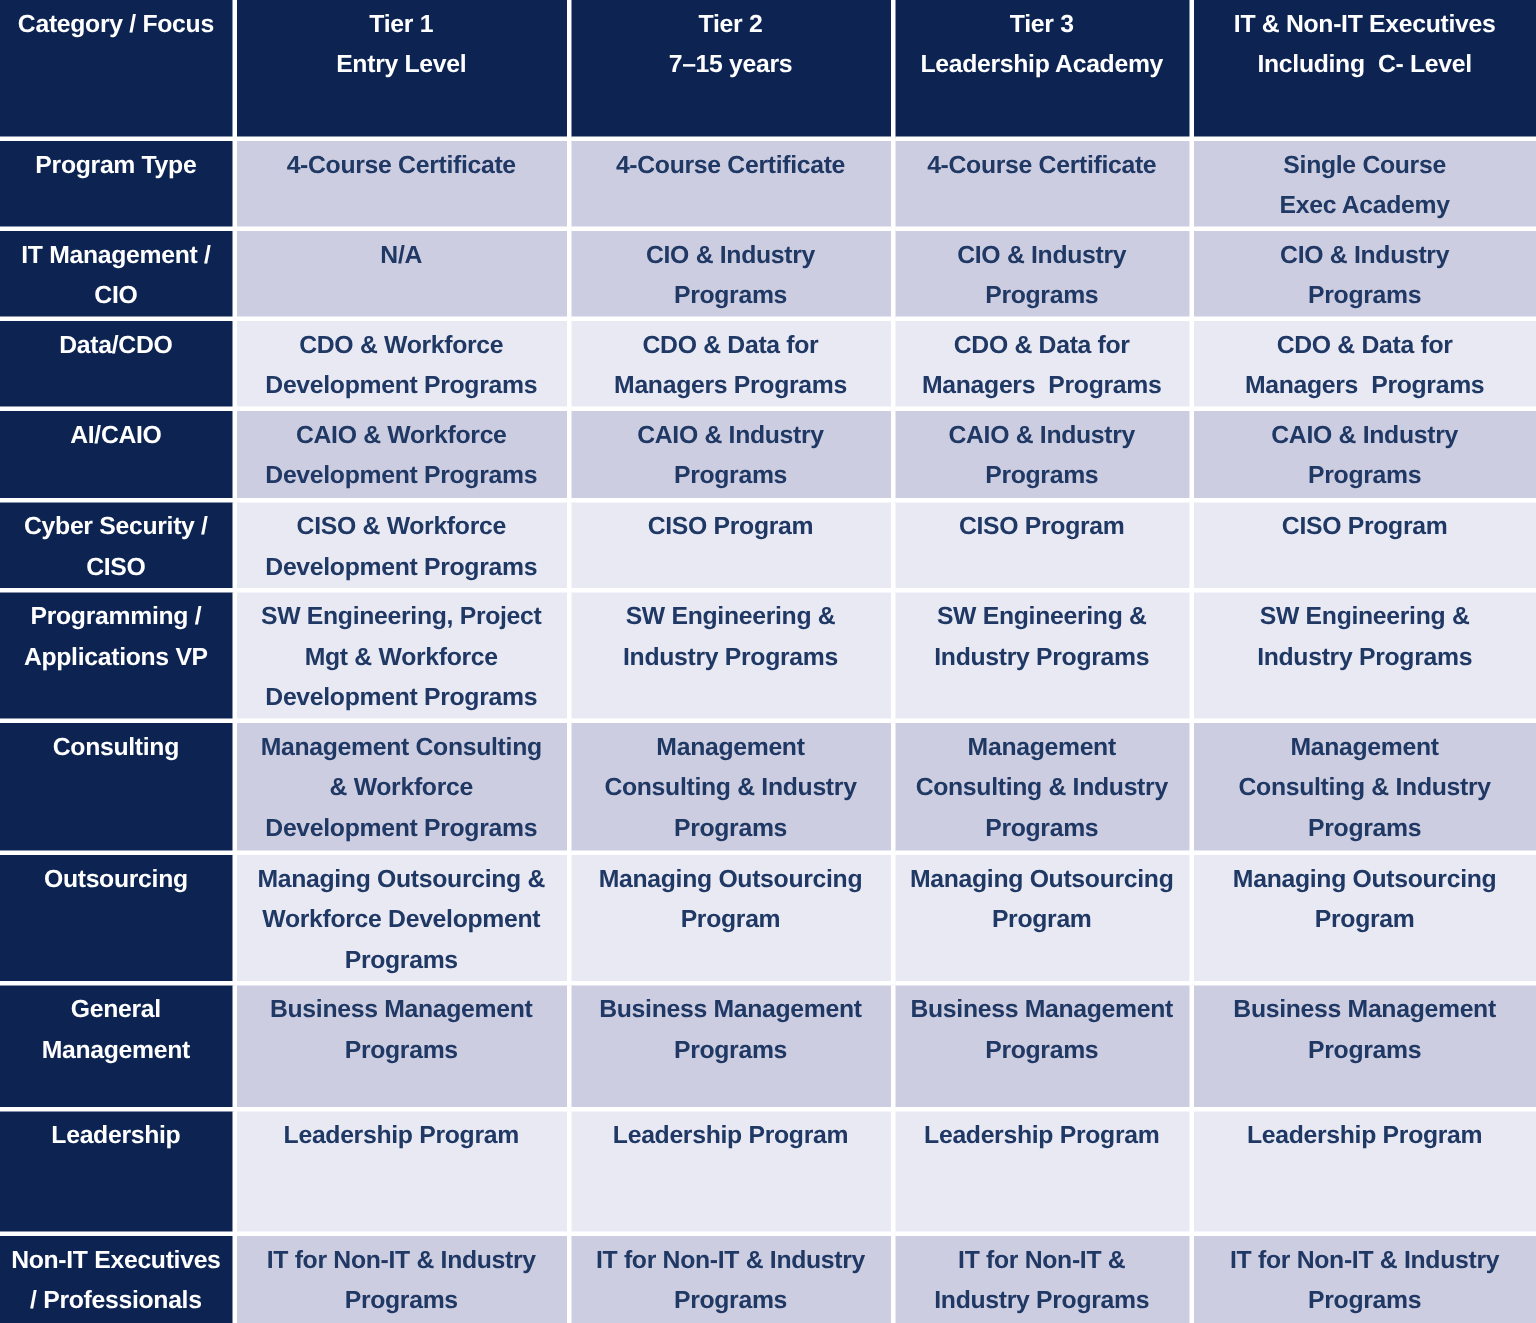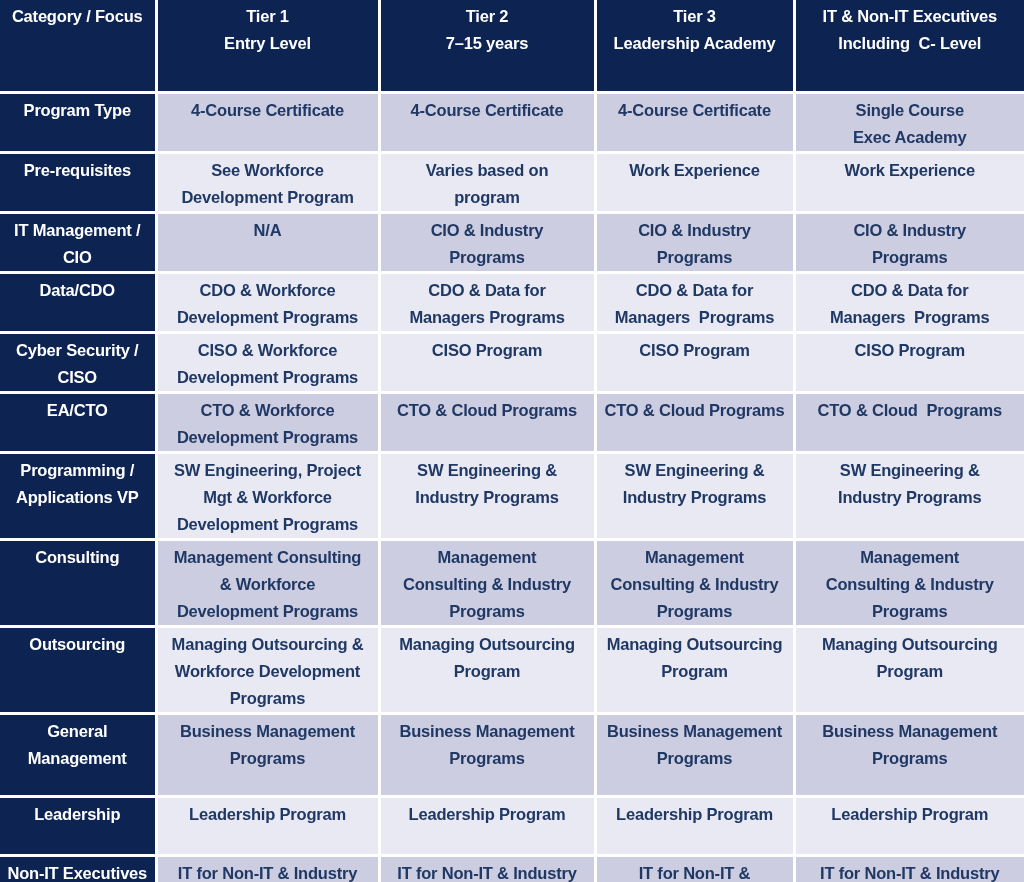--- a/index.html
+++ b/index.html
@@ -93,29 +93,20 @@
   </thead>
   <tbody>
       <tr class="odd">
         <td class="label-cell">Program Type</td>
         <td class="data-cell">4-Course Certificate</td>
         <td class="data-cell">4-Course Certificate</td>
         <td class="data-cell">4-Course Certificate</td>
         <td class="data-cell">Single Course
 Exec Academy</td>
       </tr>
-      <tr class="even">
-        <td class="label-cell">Pre-requisites</td>
-        <td class="data-cell">See Workforce
-Development Program</td>
-        <td class="data-cell">Varies based on
-program</td>
-        <td class="data-cell">Work Experience</td>
-        <td class="data-cell">Work Experience</td>
-      </tr>
       <tr class="odd">
         <td class="label-cell">IT Management /
 CIO</td>
         <td class="data-cell">N/A</td>
         <td class="data-cell">CIO &amp; Industry
 Programs</td>
         <td class="data-cell">CIO &amp; Industry
 Programs</td>
         <td class="data-cell">CIO &amp; Industry
 Programs</td>
@@ -124,36 +115,39 @@
         <td class="label-cell">Data/CDO</td>
         <td class="data-cell">CDO &amp; Workforce
 Development Programs</td>
         <td class="data-cell">CDO &amp; Data for
 Managers Programs</td>
         <td class="data-cell">CDO &amp; Data for
 Managers  Programs</td>
         <td class="data-cell">CDO &amp; Data for
 Managers  Programs</td>
       </tr>
+      <tr class="odd">
+        <td class="label-cell">AI/CAIO</td>
+        <td class="data-cell">CAIO &amp; Workforce
+Development Programs</td>
+        <td class="data-cell">CAIO &amp; Industry
+Programs</td>
+        <td class="data-cell">CAIO &amp; Industry
+Programs</td>
+        <td class="data-cell">CAIO &amp; Industry
+Programs</td>
+      </tr>
       <tr class="even">
         <td class="label-cell">Cyber Security /
 CISO</td>
         <td class="data-cell">CISO &amp; Workforce
 Development Programs</td>
         <td class="data-cell">CISO Program</td>
         <td class="data-cell">CISO Program</td>
         <td class="data-cell">CISO Program</td>
-      </tr>
-      <tr class="odd">
-        <td class="label-cell">EA/CTO</td>
-        <td class="data-cell">CTO &amp; Workforce
-Development Programs</td>
-        <td class="data-cell">CTO &amp; Cloud Programs</td>
-        <td class="data-cell">CTO &amp; Cloud Programs</td>
-        <td class="data-cell">CTO &amp; Cloud  Programs</td>
       </tr>
       <tr class="even">
         <td class="label-cell">Programming /
 Applications VP</td>
         <td class="data-cell">SW Engineering, Project
 Mgt &amp; Workforce
 Development Programs</td>
         <td class="data-cell">SW Engineering &amp;
 Industry Programs</td>
         <td class="data-cell">SW Engineering &amp;

